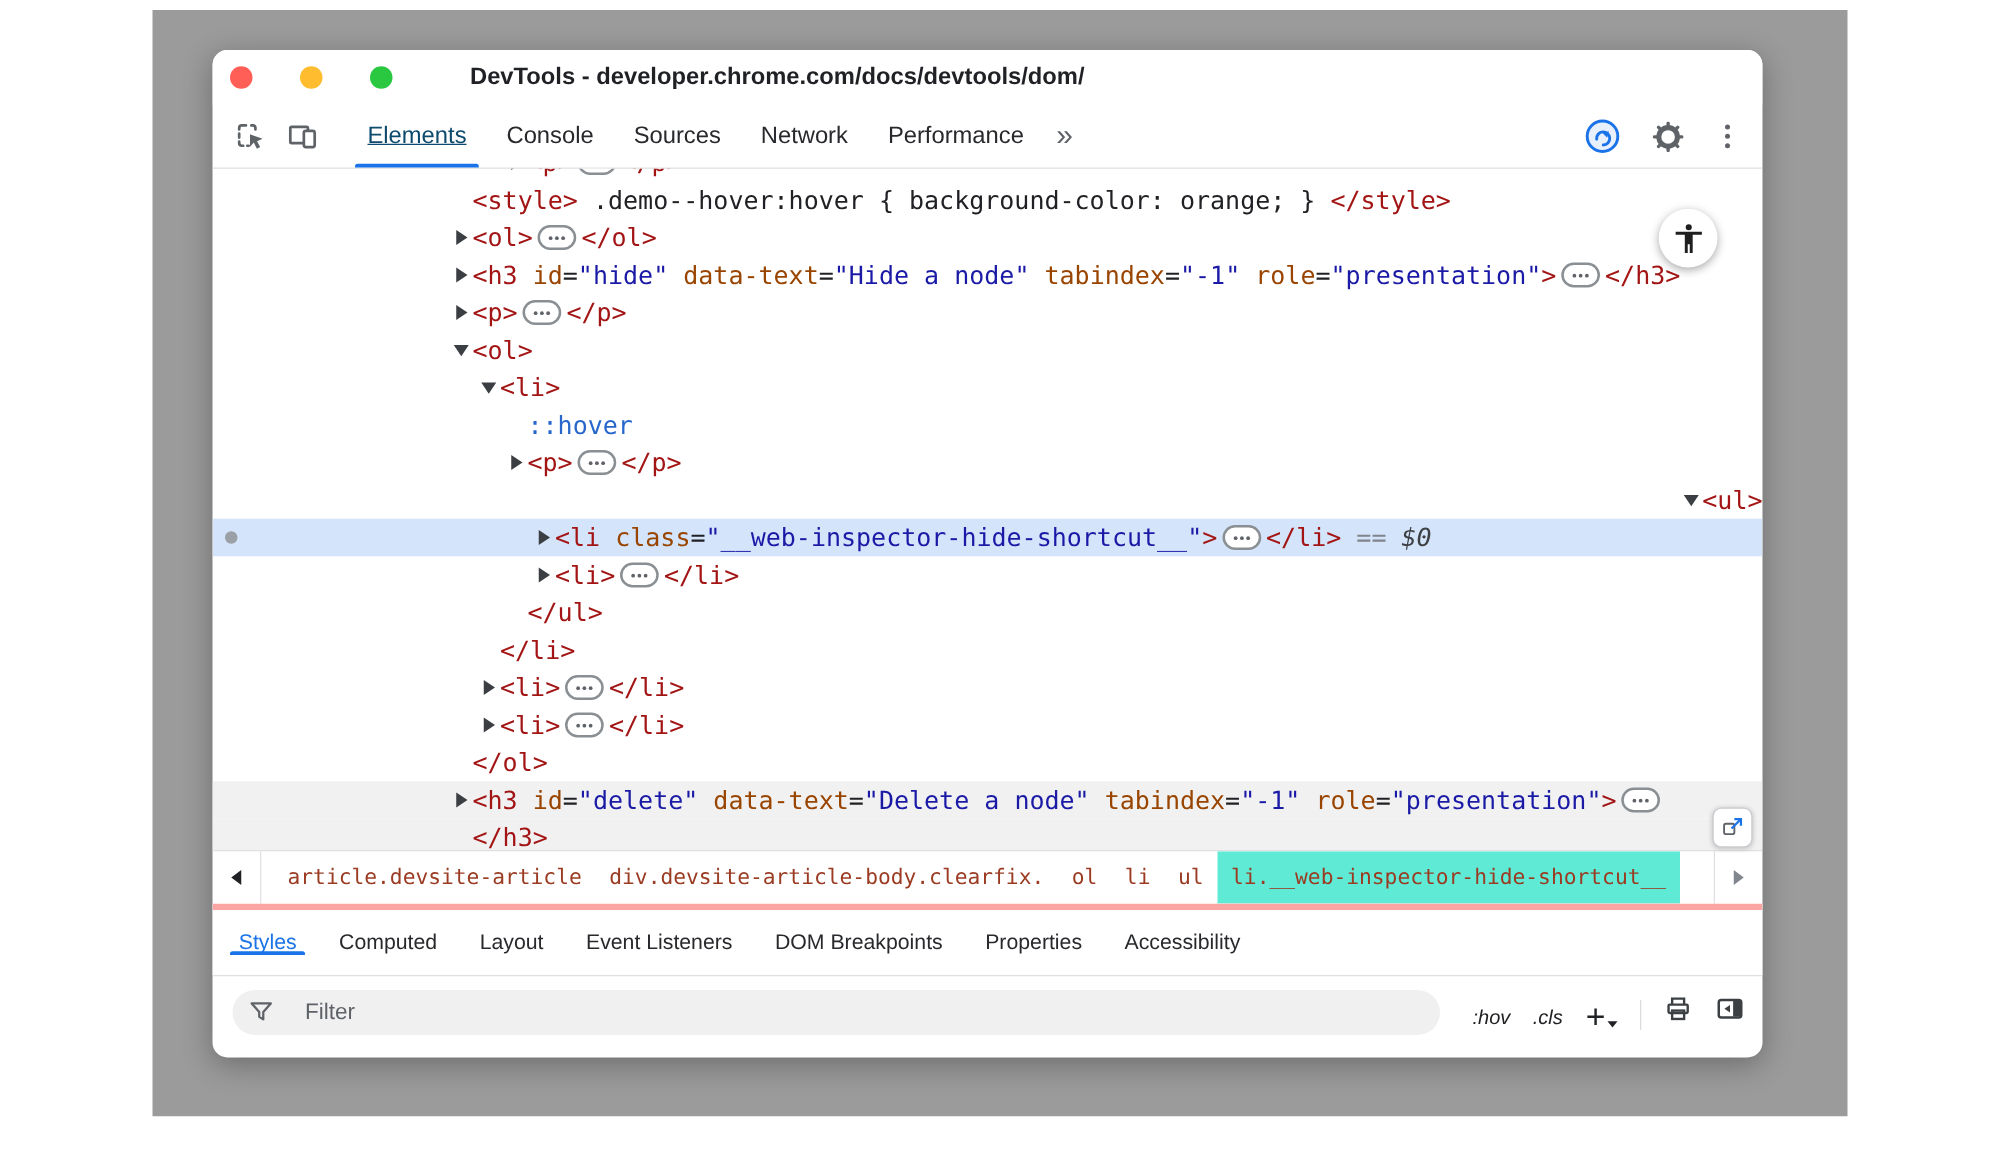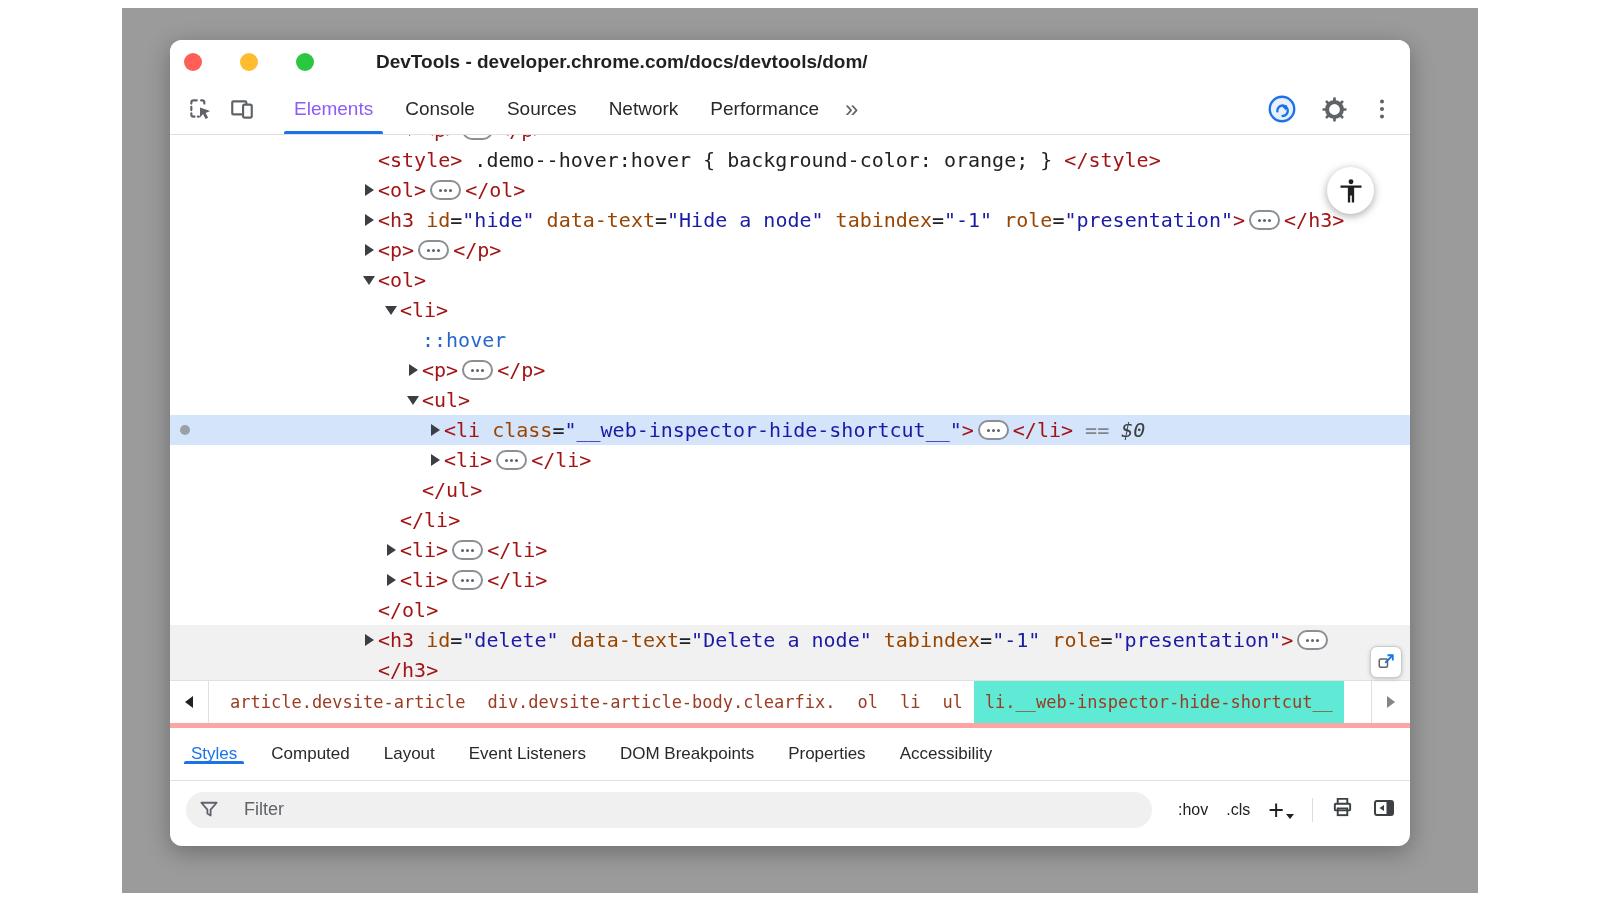--- a/index.html
+++ b/index.html
@@ -25,21 +25,21 @@
   .light.red{background:#ff5f57;}
   .light.yellow{background:#febc2e;}
   .light.green{background:#2ac840;}
   .win-title{font-size:19px;font-weight:700;color:#1f2125;margin-left:24px;white-space:nowrap;}
 
   
   .toolbar{height:50px;flex:0 0 auto;display:flex;align-items:center;padding:0 12px 0 16px;border-bottom:1px solid #e0e0e2;position:relative;}
   .tb-icon{width:28px;height:28px;display:flex;align-items:center;justify-content:center;margin-right:14px;flex:0 0 auto;}
   .main-tabs{display:flex;height:100%;margin-left:8px;}
   .tab{padding:0 16px;display:flex;align-items:center;font-size:19px;color:#28292c;position:relative;white-space:nowrap;cursor:default;}
-  .tab.active{color:#8b5cf6;}
+  .tab.active{color:#0c4a6e;text-decoration:underline;}
   .tab.active::after{content:"";position:absolute;left:6px;right:6px;bottom:0;height:3px;background:#1a73e8;border-radius:2px 2px 0 0;}
   .more-tabs{font-size:24px;color:#5f6368;padding:0 10px;line-height:1;}
   .toolbar-right{margin-left:auto;display:flex;align-items:center;gap:24px;padding-right:6px;}
   .kebab{width:20px;height:26px;position:relative;}
   .kebab-dot{position:absolute;left:50%;top:50%;width:4.5px;height:4.5px;margin:-2.25px 0 0 -2.25px;border-radius:50%;background:#5f6368;box-shadow:0 -7.5px 0 #5f6368,0 7.5px 0 #5f6368;}
 
   
   .dom-area{flex:1 1 auto;overflow:hidden;position:relative;
     font-family:"DejaVu Sans Mono","Liberation Mono",monospace;font-size:20px;}
   .dom-row{line-height:30px;white-space:pre;position:relative;}
@@ -81,21 +81,21 @@
   
   .panel-tabs{height:52px;flex:0 0 auto;border-top:5px solid #fca5a5;display:flex;align-items:center;padding-left:4px;background:#fff;}
   .ptab{padding:0 17px;display:flex;align-items:center;font-size:17px;color:#28292c;position:relative;white-space:nowrap;cursor:default;}
   .ptab.active{color:#1a73e8;}
   .ptab.active::after{content:"";position:absolute;left:10px;right:10px;bottom:0;height:3px;background:#1a73e8;border-radius:2px 2px 0 0;}
 
   
   .filterbar{height:57px;flex:0 0 auto;border-top:1px solid #e0e0e2;display:flex;align-items:center;padding:0 14px 8px 16px;}
   .filter-input{width:938px;height:36px;background:#f0f0f1;border-radius:18px;display:flex;align-items:center;
     padding:0 14px;gap:26px;color:#5f6368;font-size:18px;flex:0 0 auto;}
-  .fb-right{margin-left:auto;display:flex;align-items:center;gap:18px;}
+  .fb-right{margin-left:auto;display:flex;align-items:flex-end;gap:18px;font-style:italic;}
   .fb-label{font-size:16px;color:#202124;}
   .plus-wrap{display:flex;align-items:flex-end;}
   .plus{font-size:27px;color:#202124;line-height:22px;}
   .plus-caret{width:0;height:0;border-left:4px solid transparent;border-right:4px solid transparent;border-top:5px solid #202124;margin:0 0 2px 2px;}
   .fb-div{width:1px;height:24px;background:#dadce0;}
 </style>
 </head>
 <body>
 
 <div class="backdrop"></div>
@@ -165,21 +165,21 @@
     <div id="dom-rows">
         <div class="dom-row clip-top" style="padding-left: 236px;"><span class="arrow r"></span><span class="tk-t">&lt;p&gt;</span><span class="pill"></span><span class="tk-t">&lt;/p&gt;</span></div>
         <div class="dom-row" style="padding-left: 192px;"><span class="arrow"></span><span class="tk-t">&lt;style&gt;</span><span class="tk-x"> .demo--hover:hover { background-color: orange; } </span><span class="tk-t">&lt;/style&gt;</span></div>
         <div class="dom-row" style="padding-left: 192px;"><span class="arrow r"></span><span class="tk-t">&lt;ol&gt;</span><span class="pill"></span><span class="tk-t">&lt;/ol&gt;</span></div>
         <div class="dom-row" style="padding-left: 192px;"><span class="arrow r"></span><span class="tk-t">&lt;h3</span><span class="tk-a"> id</span><span class="tk-p">=</span><span class="tk-v">"hide"</span><span class="tk-a"> data-text</span><span class="tk-p">=</span><span class="tk-v">"Hide a node"</span><span class="tk-a"> tabindex</span><span class="tk-p">=</span><span class="tk-v">"-1"</span><span class="tk-a"> role</span><span class="tk-p">=</span><span class="tk-v">"presentation"</span><span class="tk-t">&gt;</span><span class="pill"></span><span class="tk-t">&lt;/h3&gt;</span></div>
         <div class="dom-row" style="padding-left: 192px;"><span class="arrow r"></span><span class="tk-t">&lt;p&gt;</span><span class="pill"></span><span class="tk-t">&lt;/p&gt;</span></div>
         <div class="dom-row" style="padding-left: 192px;"><span class="arrow d"></span><span class="tk-t">&lt;ol&gt;</span></div>
         <div class="dom-row" style="padding-left: 214px;"><span class="arrow d"></span><span class="tk-t">&lt;li&gt;</span></div>
         <div class="dom-row" style="padding-left: 236px;"><span class="arrow"></span><span class="tk-ps">::hover</span></div>
         <div class="dom-row" style="padding-left: 236px;"><span class="arrow r"></span><span class="tk-t">&lt;p&gt;</span><span class="pill"></span><span class="tk-t">&lt;/p&gt;</span></div>
-        <div class="dom-row" style="padding-left: 236px;"><span class="arrow d"></span><span class="tk-t">&lt;ul&gt;</span></div>
+        <div class="dom-row" style="padding-left: 236px; text-align: right;"><span class="arrow d"></span><span class="tk-t">&lt;ul&gt;</span></div>
         <div class="dom-row sel" style="padding-left: 258px;"><span class="sel-dot"></span><span class="arrow r"></span><span class="tk-t">&lt;li</span><span class="tk-a"> class</span><span class="tk-p">=</span><span class="tk-v">"__web-inspector-hide-shortcut__"</span><span class="tk-t">&gt;</span><span class="pill"></span><span class="tk-t">&lt;/li&gt;</span><span class="tk-eq"> == </span><span class="tk-dz">$0</span></div>
         <div class="dom-row" style="padding-left: 258px;"><span class="arrow r"></span><span class="tk-t">&lt;li&gt;</span><span class="pill"></span><span class="tk-t">&lt;/li&gt;</span></div>
         <div class="dom-row" style="padding-left: 236px;"><span class="arrow"></span><span class="tk-t">&lt;/ul&gt;</span></div>
         <div class="dom-row" style="padding-left: 214px;"><span class="arrow"></span><span class="tk-t">&lt;/li&gt;</span></div>
         <div class="dom-row" style="padding-left: 214px;"><span class="arrow r"></span><span class="tk-t">&lt;li&gt;</span><span class="pill"></span><span class="tk-t">&lt;/li&gt;</span></div>
         <div class="dom-row" style="padding-left: 214px;"><span class="arrow r"></span><span class="tk-t">&lt;li&gt;</span><span class="pill"></span><span class="tk-t">&lt;/li&gt;</span></div>
         <div class="dom-row" style="padding-left: 192px;"><span class="arrow"></span><span class="tk-t">&lt;/ol&gt;</span></div>
         <div class="dom-row hov" style="padding-left: 192px;"><span class="arrow r"></span><span class="tk-t">&lt;h3</span><span class="tk-a"> id</span><span class="tk-p">=</span><span class="tk-v">"delete"</span><span class="tk-a"> data-text</span><span class="tk-p">=</span><span class="tk-v">"Delete a node"</span><span class="tk-a"> tabindex</span><span class="tk-p">=</span><span class="tk-v">"-1"</span><span class="tk-a"> role</span><span class="tk-p">=</span><span class="tk-v">"presentation"</span><span class="tk-t">&gt;</span><span class="pill"></span></div>
         <div class="dom-row hov" style="padding-left: 192px;"><span class="arrow"></span><span class="tk-t">&lt;/h3&gt;</span></div>
       </div>

